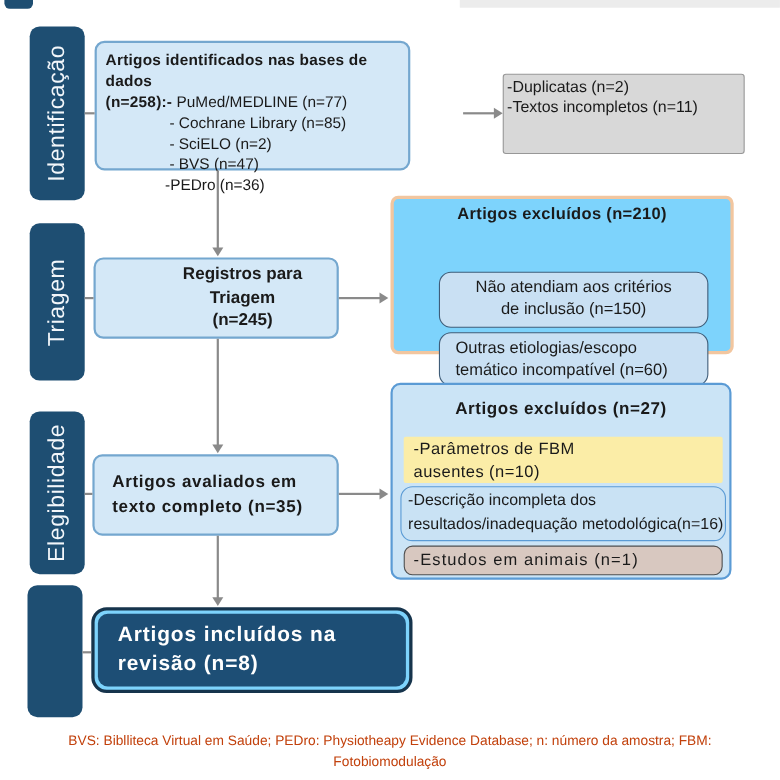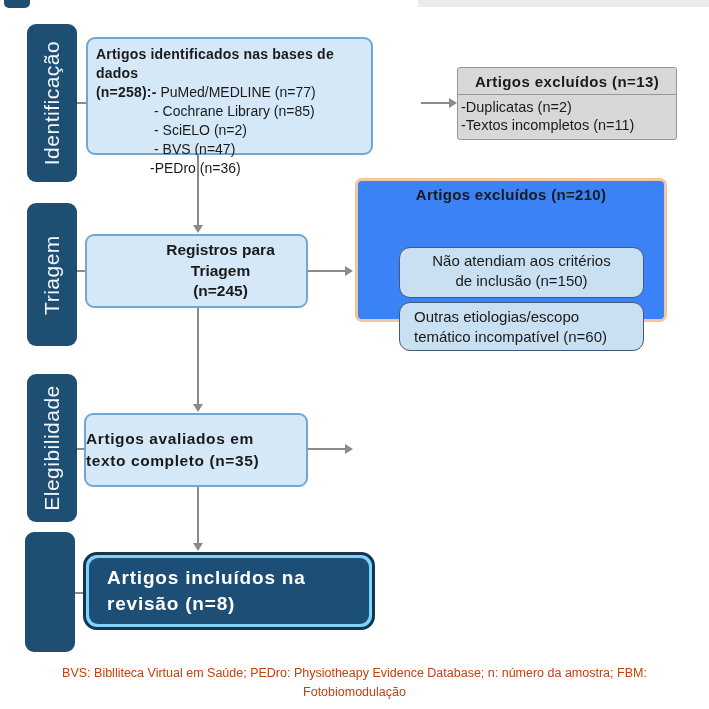--- a/index.html
+++ b/index.html
@@ -24,21 +24,21 @@
     background:#d4e8f7;border:2px solid #74a7cf;border-radius:9px;
     box-sizing:border-box;
   }
   .box1{left:86px;top:37px;width:287px;height:118px;padding:6px 8px 0 8px;font-size:14px;line-height:19px;}
   .box1 .title{font-weight:bold;letter-spacing:.2px;}
   .box1 .src{padding-left:58px;}
   .box1 .src-last{padding-left:54px;}
   .box2{left:85px;top:234px;width:223px;height:74px;display:flex;align-items:center;justify-content:center;
         text-align:center;font-weight:bold;font-size:15.5px;white-space:pre-line;line-height:1.35;padding-left:48px;}
   .box3{left:84px;top:413px;width:224px;height:74px;display:flex;align-items:center;
-        font-weight:bold;font-size:15.5px;white-space:pre-line;line-height:1.4;
+        font-weight:bold;font-size:15.5px;white-space:pre-line;line-height:1.4;padding-left:16px;
         letter-spacing:.6px;box-sizing:border-box;}
 
   
   .box4{
     left:83px;top:552px;width:292px;height:78px;background:#7dd3fc;
     border:3px solid #16344c;border-radius:14px;padding:3px;box-sizing:border-box;
   }
   .box4-inner{
     width:100%;height:100%;background:#1d4e75;border-radius:9px;display:flex;align-items:center;
     color:#ffffff;font-weight:bold;font-size:19px;letter-spacing:.8px;white-space:pre-line;
@@ -51,21 +51,21 @@
     border:1.5px solid #979797;border-radius:3px;box-sizing:border-box;
   }
   .graybox .hd{
     font-weight:bold;font-size:15px;text-align:center;letter-spacing:.4px;
     padding:5px 0 4px 0;border-bottom:1.5px solid #979797;
   }
   .graybox .bd{font-size:14.5px;line-height:1.25;padding:3px 2px 0 3px;}
 
   
   .greenbox{
-    left:355px;top:178px;width:312px;height:144px;background:#3b82f6;
+    left:355px;top:178px;width:312px;height:144px;background:#7dd3fc;
     border:3px solid #f2c69f;border-radius:7px;box-sizing:border-box;
   }
   .greenbox .hd{font-weight:bold;font-size:15px;text-align:center;margin-top:5px;letter-spacing:.3px;}
   .greenreason{
     position:absolute;left:41px;width:245px;background:#c9e0f3;border:1.5px solid #3f5d79;
     border-radius:11px;box-sizing:border-box;font-size:15px;white-space:pre-line;line-height:1.35;margin-top:37px;
   }
   .gr1{top:29px;height:51px;text-align:center;padding-top:3px;}
   .gr2{top:84px;height:49px;padding:4px 0 0 14px;}
 
@@ -127,41 +127,48 @@
   <div class="abs mainbox box1">
     <div class="title">Artigos identificados nas bases de dados</div>
     <div><span class="title">(n=258):-</span><span> PuMed/MEDLINE (n=77)</span></div>
     <div class="src">- Cochrane Library (n=85)</div>
     <div class="src">- SciELO (n=2)</div>
     <div class="src">- BVS (n=47)</div>
     <div class="src-last">-PEDro (n=36)</div>
   </div>
 
   <div class="abs graybox">
-    <div class="hd">Artigos excluídos (n=13)</div>
     <div class="bd">
       <div>-Duplicatas (n=2)</div>
       <div>-Textos incompletos (n=11)</div>
     </div>
   </div>
 
   <div class="abs mainbox box2">Registros para Triagem
 (n=245)</div>
 
   <div class="abs greenbox">
     <div class="hd">Artigos excluídos (n=210)</div>
     <div class="greenreason gr1">Não atendiam aos critérios
 de inclusão (n=150)</div>
     <div class="greenreason gr2">Outras etiologias/escopo
 temático incompatível (n=60)</div>
   </div>
 
   <div class="abs mainbox box3">Artigos avaliados em
 texto completo (n=35)</div>
 
+  <div class="abs bluebox">
+    <div class="hd">Artigos excluídos (n=27)</div>
+    <div class="yellowreason">-Parâmetros de FBM
+ausentes (n=10)</div>
+    <div class="bluereason">-Descrição incompleta dos
+resultados/inadequação metodológica(n=16)</div>
+    <div class="tanreason">-Estudos em animais  (n=1)</div>
+  </div>
 
   <div class="abs box4">
     <div class="box4-inner">Artigos incluídos na
 revisão (n=8)</div>
   </div>
 
   <div class="abs hline" style="left:77px;top:102px;width:9px;"></div>
   <div class="abs hline" style="left:77px;top:270px;width:8px;"></div>
   <div class="abs hline" style="left:77px;top:448px;width:7px;"></div>
   <div class="abs hline" style="left:75px;top:592px;width:8px;"></div>

